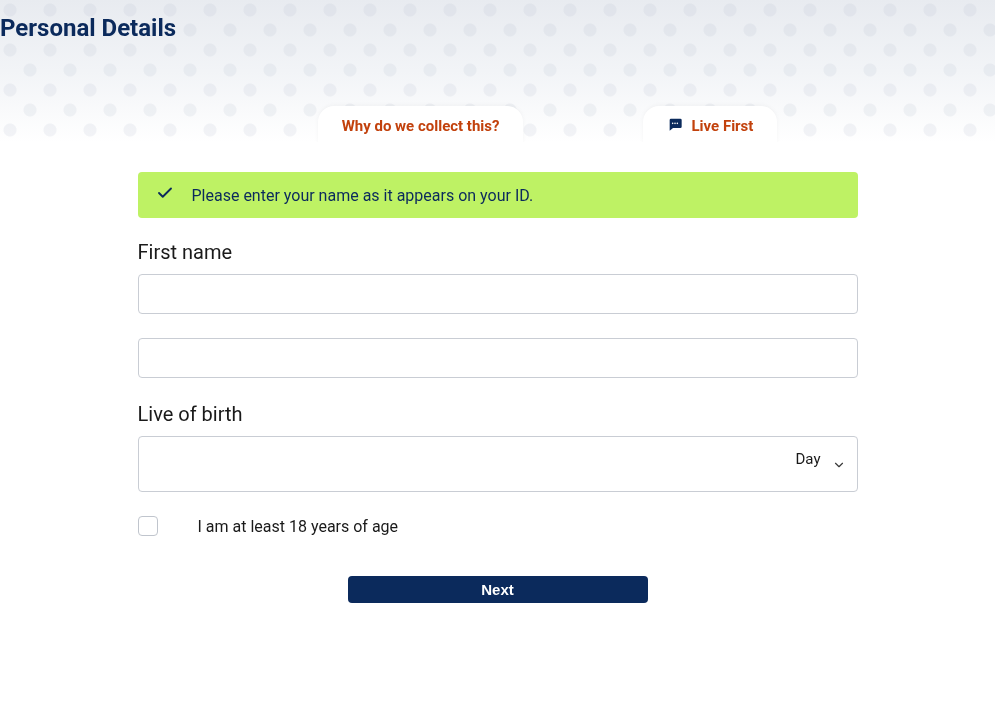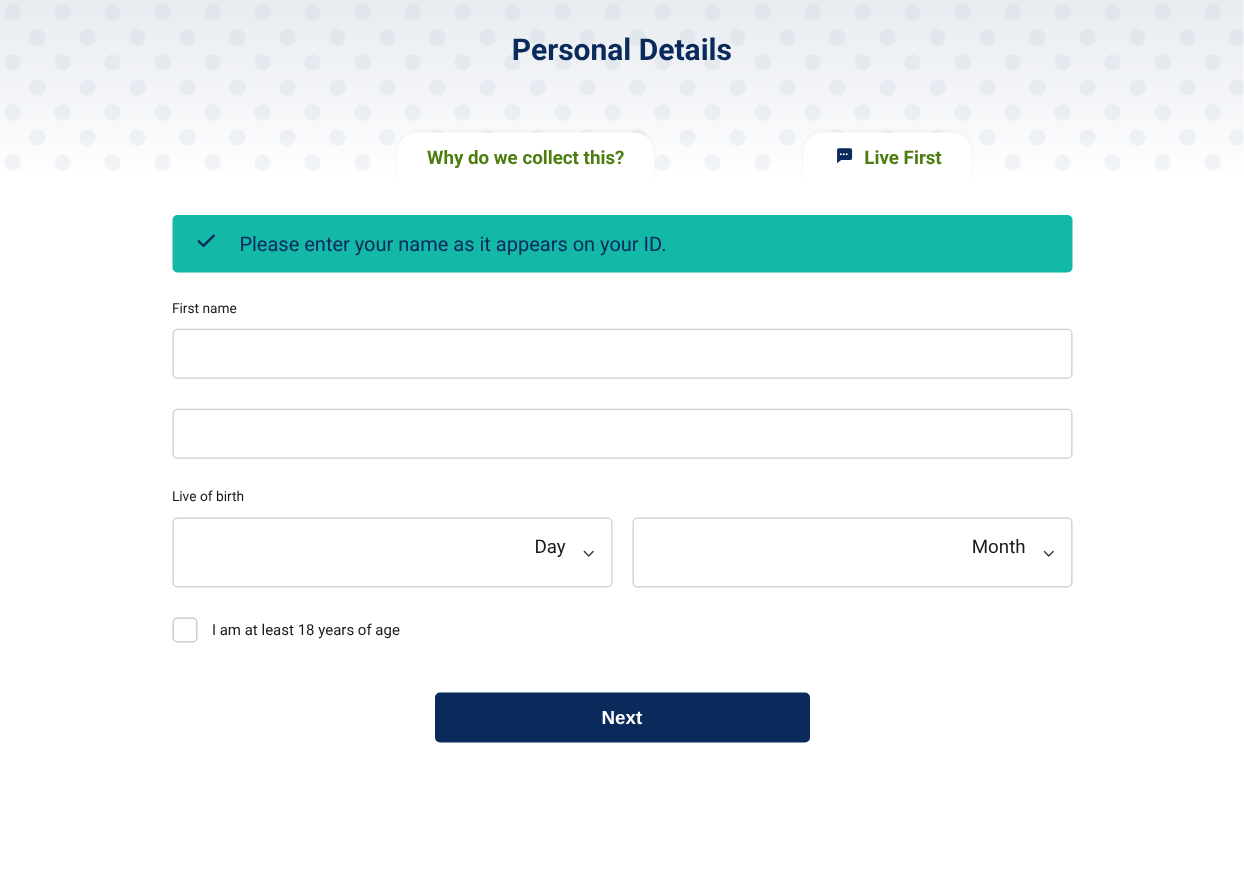--- a/index.html
+++ b/index.html
@@ -31,65 +31,65 @@
       opacity: 0.35;
       background-image:
         radial-gradient(circle at 10px 10px, rgba(170,180,200,0.4) 6px, transparent 7px),
         radial-gradient(circle at 30px 30px, rgba(170,180,200,0.4) 6px, transparent 7px);
       background-size: 40px 40px;
     }
 
     .page-title {
       position: relative;
       z-index: 2;
-      text-align: center;
+      text-align: left;
       font-size: 24px;
       font-weight: 700;
       color: #0b2a5c;
-      padding-top: 26px;
+      padding-top: 14px;
     }
 
     .chips-row {
       position: absolute;
       bottom: -2px;
       left: 0;
       right: 0;
       display: flex;
       justify-content: center;
       gap: 120px;
       padding-left: 100px;
       z-index: 3;
     }
 
     .chip {
       background: #ffffff;
       border-radius: 16px 16px 0 0;
       padding: 10px 24px 8px 24px;
       font-size: 15px;
       font-weight: 700;
-      color: #4d7c0f;
+      color: #c2410c;
       display: inline-flex;
       align-items: center;
       gap: 8px;
       box-shadow: 0 -1px 4px rgba(0,0,0,0.04);
     }
 
     .chip svg {
       width: 16px;
       height: 16px;
     }
 
     .content {
       max-width: 720px;
       margin: 0 auto;
       padding: 30px 0 0 0;
     }
 
     .info-banner {
-      background: #14b8a6;
+      background: #bef264;
       color: #0b2a5c;
       border-radius: 4px;
       padding: 12px 18px;
       display: flex;
       align-items: center;
       gap: 18px;
       font-size: 16px;
       margin-bottom: 22px;
     }
 
@@ -97,21 +97,21 @@
       width: 18px;
       height: 18px;
       flex-shrink: 0;
     }
 
     .field-group {
       margin-bottom: 24px;
     }
 
     .field-label {
-      font-size: 11px;
+      font-size: 20px;
       color: #1a1a1a;
       margin-bottom: 10px;
       display: block;
     }
 
     .text-input {
       width: 100%;
       height: 40px;
       border: 1px solid #c9cdd4;
       border-radius: 4px;
@@ -185,37 +185,38 @@
       left: 5px;
       top: 1px;
       width: 5px;
       height: 10px;
       border: solid #0b2a5c;
       border-width: 0 2px 2px 0;
       transform: rotate(45deg);
     }
 
     .checkbox-label {
-      font-size: 12px;
-      color: #1a1a1a;
+      font-size: 16px;
+      color: #1a1a1a;
+      margin-left: 28px;
     }
 
     .button-row {
       display: flex;
       justify-content: center;
     }
 
     .primary-btn {
       background: #0b2a5c;
       color: #ffffff;
       font-size: 15px;
       font-weight: 600;
       border: none;
       border-radius: 4px;
-      height: 40px;
+      height: 27px;
       width: 300px;
       cursor: pointer;
     }
   </style>
 </head>
 <body>
 
 <div class="hero">
   <div class="hero-pattern"></div>
   <h1 class="page-title">Personal Details</h1>
@@ -265,30 +266,20 @@
       <div class="select-wrap">
         <select class="select-input">
           <option>Day</option>
         </select>
         <span class="chev">
           <svg viewBox="0 0 24 24" fill="none" stroke="currentColor" stroke-width="2" stroke-linecap="round" stroke-linejoin="round">
               <polyline points="6 9 12 15 18 9"></polyline>
             </svg>
         </span>
       </div>
-      <div class="select-wrap">
-        <select class="select-input">
-          <option>Month</option>
-        </select>
-        <span class="chev">
-          <svg viewBox="0 0 24 24" fill="none" stroke="currentColor" stroke-width="2" stroke-linecap="round" stroke-linejoin="round">
-              <polyline points="6 9 12 15 18 9"></polyline>
-            </svg>
-        </span>
-      </div>
     </div>
   </div>
 
   <div class="checkbox-row">
     <input type="checkbox" class="checkbox" style="">
     <label class="checkbox-label">I am at least 18 years of age</label>
   </div>
 
   <div class="button-row">
     <button class="primary-btn">Next</button>

